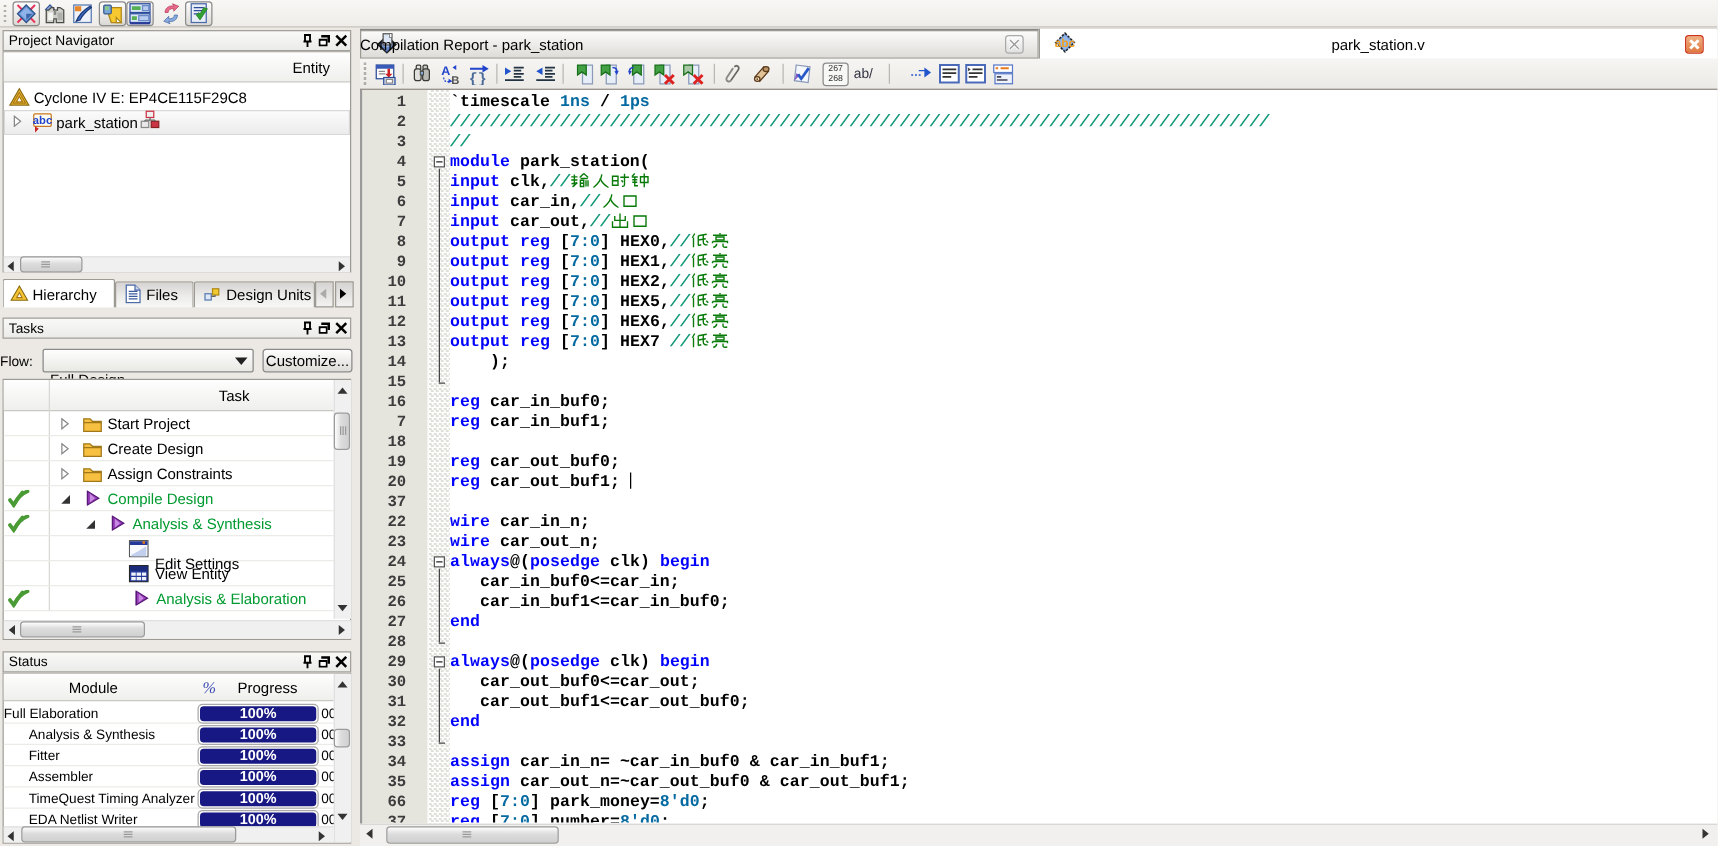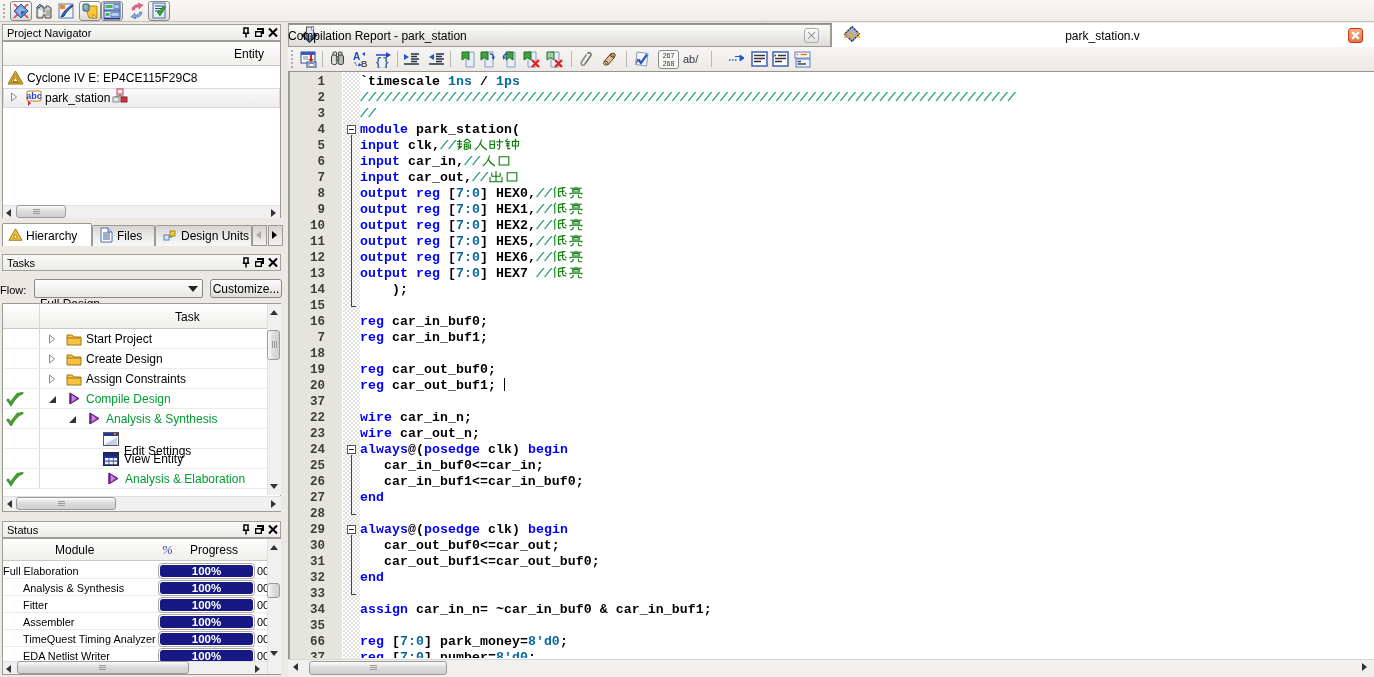--- a/index.html
+++ b/index.html
@@ -675,20 +675,21 @@
 <div class="lnum" style="top:466px">30</div>
 <div class="codeline" style="top:466px"><span class="b">&nbsp;&nbsp;&nbsp;car_out_buf0&lt;=car_out;</span></div>
 <div class="lnum" style="top:482px">31</div>
 <div class="codeline" style="top:482px"><span class="b">&nbsp;&nbsp;&nbsp;car_out_buf1&lt;=car_out_buf0;</span></div>
 <div class="lnum" style="top:498px">32</div>
 <div class="codeline" style="top:498px"><span class="k">end</span></div>
 <div class="lnum" style="top:514px">33</div>
 <div class="lnum" style="top:530px">34</div>
 <div class="codeline" style="top:530px"><span class="k">assign</span><span class="b">&nbsp;car_in_n=&nbsp;~car_in_buf0&nbsp;&amp;&nbsp;car_in_buf1;</span></div>
 <div class="lnum" style="top:546px">35</div>
+<div class="codeline" style="top:546px"><span class="k">assign</span><span class="b">&nbsp;car_out_n=~car_out_buf0&nbsp;&amp;&nbsp;car_out_buf1;</span></div>
 <div class="lnum" style="top:562px">66</div>
 <div class="codeline" style="top:562px"><span class="k">reg</span><span class="b">&nbsp;[</span><span class="n">7:0</span><span class="b">]&nbsp;park_money=</span><span class="n">8'd0</span><span class="b">;</span></div>
 <div class="lnum" style="top:578px">37</div>
 <div class="codeline" style="top:578px"><span class="k">reg</span><span class="b">&nbsp;[</span><span class="n">7:0</span><span class="b">]&nbsp;number=</span><span class="n">8'd0</span><span class="b">;</span></div>
 <div class="abs" style="left:59px;top:53px;width:9px;height:9px;border:1px solid #555;background:#fff"></div>
     <div class="abs" style="left:61px;top:57px;width:5px;height:1px;background:#222"></div>
 <div class="abs" style="left:63px;top:63px;width:1px;height:171px;background:#444"></div>
     <div class="abs" style="left:63px;top:234px;width:5px;height:1px;background:#444"></div>
 <div class="abs" style="left:59px;top:373px;width:9px;height:9px;border:1px solid #555;background:#fff"></div>
     <div class="abs" style="left:61px;top:377px;width:5px;height:1px;background:#222"></div>

